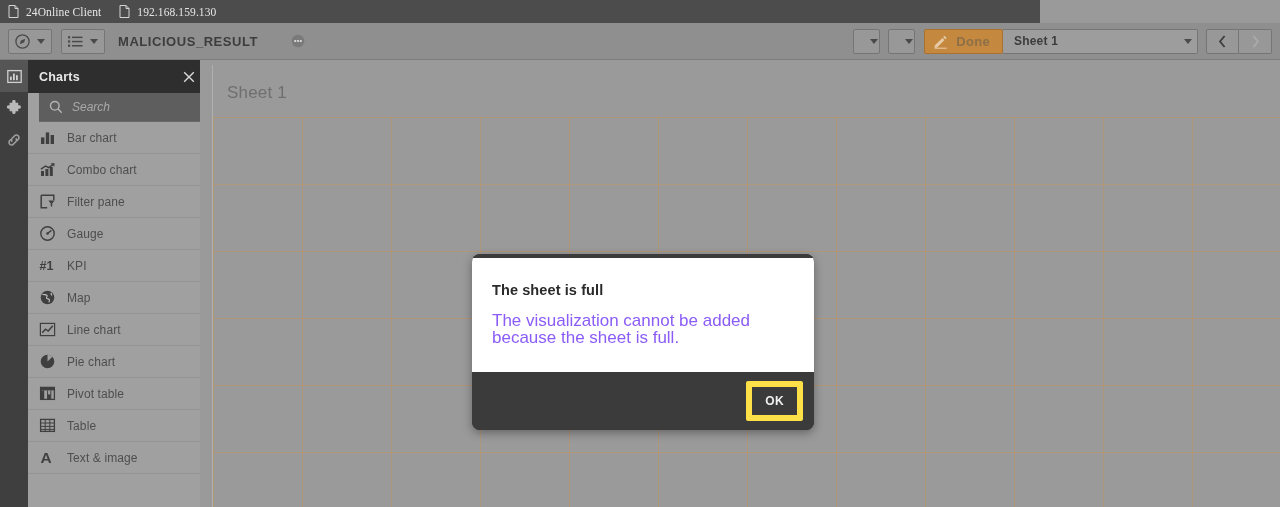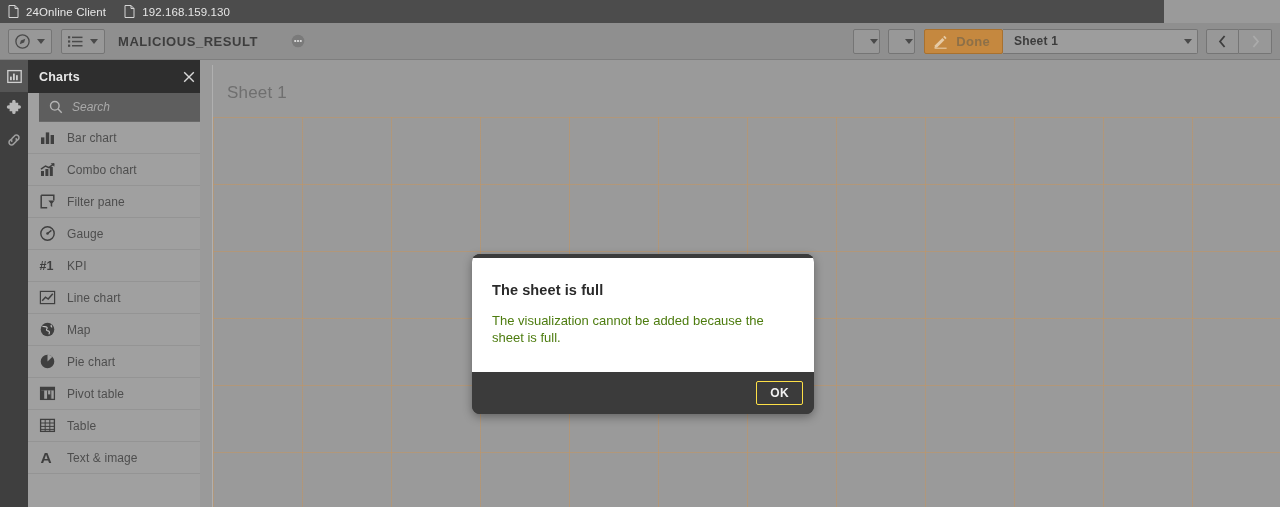--- a/index.html
+++ b/index.html
@@ -6,22 +6,22 @@
   html,body { width:1280px; height:507px; overflow:hidden; }
   body {
     font-family:"Liberation Sans", sans-serif;
     background:#9a9a9a;
     -webkit-font-smoothing:antialiased;
   }
   #app { position:relative; width:1280px; height:507px; overflow:hidden; }
 
   
   .tabstrip {
-    position:absolute; left:0; top:0; width:1164px; height:23px;
-    background:#4c4c4c; display:flex; align-items:center;
+    position:absolute; left:0; top:0; width:1040px; height:23px;
+    background:#4c4c4c; display:flex; align-items:center;font-family:Liberation Serif, serif;
   }
   .btab { display:flex; align-items:center; height:23px; padding:0 10px 0 8px; }
   .btab .doc-ico { width:11px; height:13px; margin-right:7px; flex:none; }
   .btab .lbl { font-size:11.5px; color:#e6e6e6; white-space:nowrap; letter-spacing:.1px; }
 
   
   .toolbar {
     position:absolute; left:0; top:23px; width:1280px; height:37px;
     background:#8f8f8f; border-bottom:1px solid #7e7e7e;
     display:flex; align-items:center;
@@ -139,25 +139,25 @@
   .overlay { position:absolute; left:0; top:0; width:1280px; height:507px; }
   .dialog {
     position:absolute; left:472px; top:254px; width:342px;
     border-radius:8px; overflow:hidden;
     box-shadow:0 3px 10px rgba(0,0,0,.35);
     background:#3b3b3b;
   }
   .dlg-top { height:4px; background:#3b3b3b; }
   .dlg-body { background:#fff; padding:24px 20px 26px 20px; }
   .dlg-title { font-size:14.5px; font-weight:bold; color:#2a2a2a; letter-spacing:.1px; margin-bottom:14px; }
-  .dlg-text { font-size:13px; color:#4d7c0f; line-height:17px; }
+  .dlg-text { font-size:17px; color:#8b5cf6; line-height:17px; }
   .dlg-foot { background:#3b3b3b; padding:9px 11px; display:flex; justify-content:flex-end; }
   .ok-btn {
-    min-width:46px; height:24px; display:flex; align-items:center; justify-content:center;
-    background:transparent; border:1px solid #fde047; border-radius:2px;
+    min-width:46px; height:40px; display:flex; align-items:center; justify-content:center;
+    background:transparent; border:6px solid #fde047; border-radius:2px;
     font-size:12px; font-weight:bold; color:#f0f0f0; letter-spacing:.4px;
     padding:0 13px; cursor:pointer;
   }
 </style>
 </head>
 <body>
 
 <div id="app">
 
   <div class="tabstrip">
@@ -363,33 +363,33 @@
 
       <div class="citem">
         <svg class="ci" viewBox="0 0 17 17">
           <text x="0.5" y="13" font-family="Liberation Sans, sans-serif" font-size="12.5" font-weight="bold" fill="#3f3f3f">#1</text>
         </svg>
         <span class="cl">KPI</span>
       </div>
 
       <div class="citem">
         <svg class="ci" viewBox="0 0 17 17">
-          <rect x="1.4" y="2.4" width="14.2" height="12.2" fill="none" stroke="#3f3f3f" stroke-width="1.2"></rect>
-          <path d="M3.2 11.8L6.5 8.2 9.2 10 13.8 4.8" fill="none" stroke="#3f3f3f" stroke-width="1.5"></path>
-        </svg>
-        <span class="cl">Line chart</span>
-      </div>
-
-      <div class="citem">
-        <svg class="ci" viewBox="0 0 17 17">
           <circle cx="8.5" cy="8.5" r="6.8" fill="#3f3f3f"></circle>
           <path d="M3.4 5.2c2 .6 3.6.2 4.6 1.2.9 1-1 1.6-.4 2.8.5 1 2.4.4 2.8 1.6.3.9-.6 1.6-.2 2.6" fill="none" stroke="#c2c2c2" stroke-width="1.1"></path>
           <path d="M12.6 4c-1.2.8-.4 2 .6 2.2" fill="none" stroke="#c2c2c2" stroke-width="1.1"></path>
         </svg>
         <span class="cl">Map</span>
+      </div>
+
+      <div class="citem">
+        <svg class="ci" viewBox="0 0 17 17">
+          <rect x="1.4" y="2.4" width="14.2" height="12.2" fill="none" stroke="#3f3f3f" stroke-width="1.2"></rect>
+          <path d="M3.2 11.8L6.5 8.2 9.2 10 13.8 4.8" fill="none" stroke="#3f3f3f" stroke-width="1.5"></path>
+        </svg>
+        <span class="cl">Line chart</span>
       </div>
 
       <div class="citem">
         <svg class="ci" viewBox="0 0 17 17">
           <path d="M8.5 1.7a6.8 6.8 0 100 13.6 6.8 6.8 0 000-13.6z" fill="#3f3f3f"></path>
           <path d="M8.5 8.5V1.7a6.8 6.8 0 014.9 2.1z" fill="#a0a0a0"></path>
         </svg>
         <span class="cl">Pie chart</span>
       </div>
 

